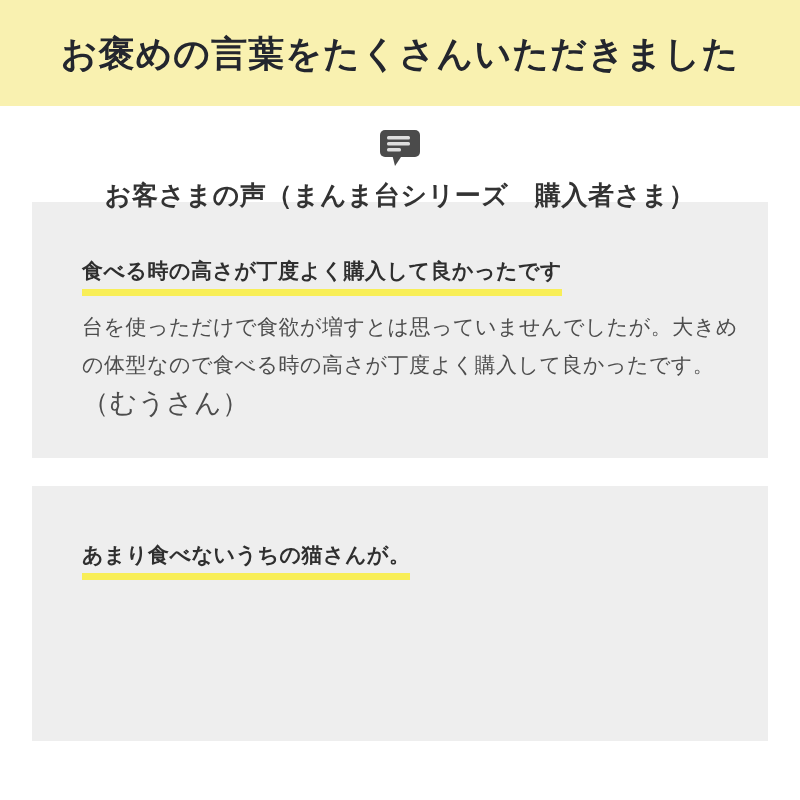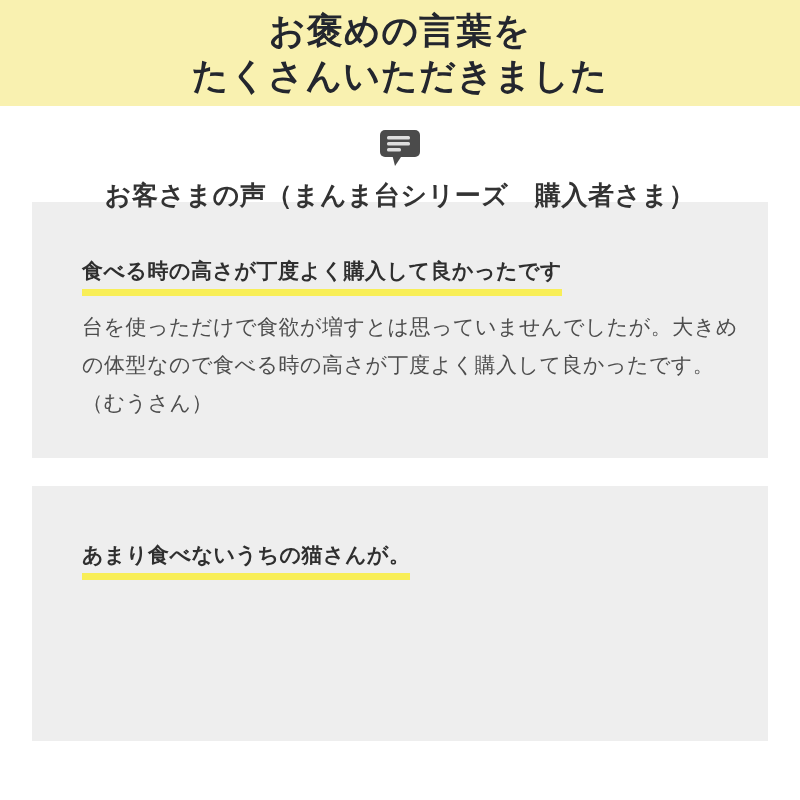--- a/index.html
+++ b/index.html
@@ -4,21 +4,21 @@
 <style>
   html,body{margin:0;padding:0;}
   body{
     width:800px;height:800px;background:#ffffff;overflow:hidden;
     font-family:"Liberation Sans","DejaVu Sans",sans-serif;
     -webkit-font-smoothing:antialiased;
   }
   
   .banner{
     width:800px;height:106px;background:#f9f1b0;
-    display:flex;flex-direction:column;justify-content:center;align-items:center;
+    display:flex;justify-content:center;align-items:center;
     text-align:center;
   }
   .banner .line{
     font-size:36px;font-weight:bold;color:#23262e;line-height:45px;
     letter-spacing:1px;
   }
   
   .heading-row{
     margin:24px 32px 18px 32px;height:40px;
     display:flex;align-items:center;gap:8px;flex-direction:column;
@@ -41,21 +41,21 @@
     font-size:21px;font-weight:bold;color:#2f2f2f;line-height:25px;
     padding-bottom:6px;border-bottom:7px solid #f8ee57;
     letter-spacing:0.5px;
   }
   .review-body{
     margin:12px 0 0 0;
     font-size:21px;color:#4d4d4d;line-height:38px;letter-spacing:0.5px;
   }
   .reviewer-line{
     margin:0;
-    font-size:21px;color:#4d4d4d;line-height:38px;letter-spacing:0.5px;
+    font-size:27px;color:#4d4d4d;line-height:38px;letter-spacing:0.5px;
   }
 </style>
 </head>
 <body>
 
 <div class="banner">
   <div class="line">お褒めの言葉を</div>
   <div class="line">たくさんいただきました</div>
 </div>
 

